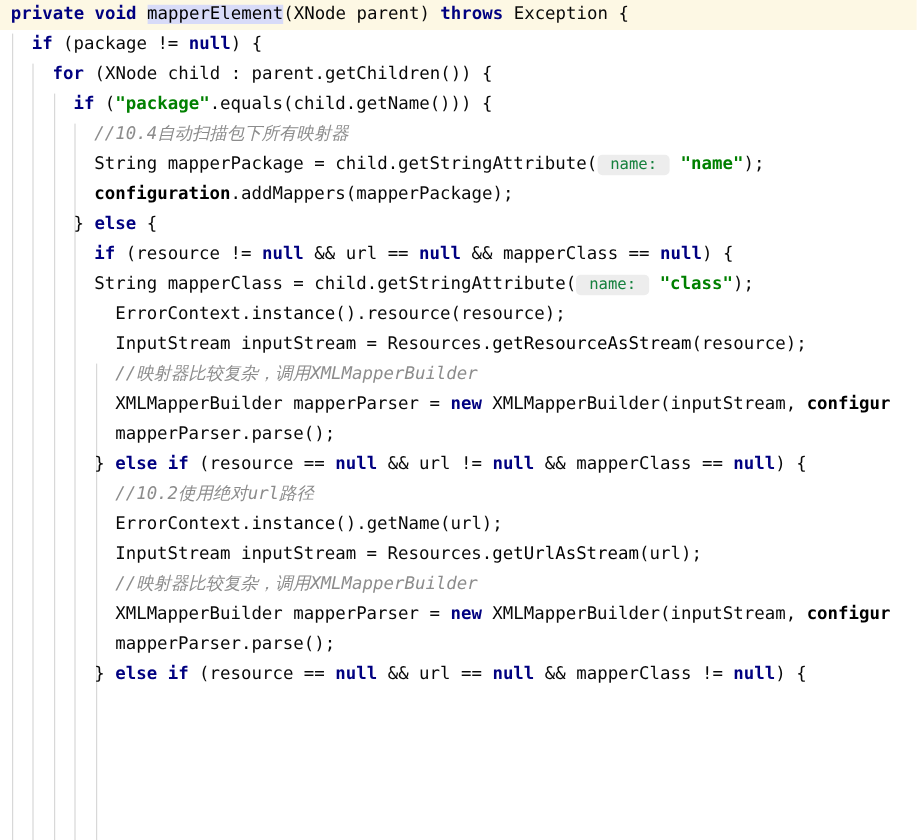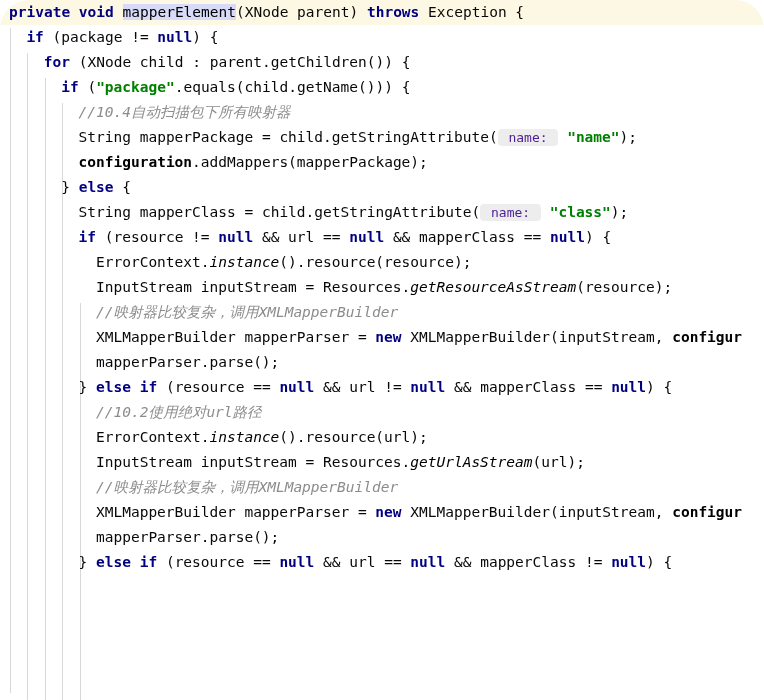--- a/index.html
+++ b/index.html
@@ -12,21 +12,20 @@
     height: 700px;
     overflow: hidden;
     font-family: "DejaVu Sans Mono", monospace;
   }
   #editor {
     position: relative;
     width: 764px;
     height: 700px;
     background: #ffffff;
     overflow: hidden;
-    border-radius: 29px;
   }
   
   .guides {
     position: absolute;
     top: 0;
     left: 0;
     width: 764px;
     height: 700px;
     pointer-events: none;
   }
@@ -51,26 +50,26 @@
     letter-spacing: 0px;
   }
   .line.current {
     background: #fdf8e4;
   }
   
   .kw  { color: #000080; font-weight: bold; }
   .str { color: #008000; font-weight: bold; }
   .cmt { color: #8c8c8c; font-style: italic; text-align: right; }
   .fld { color: #000000; font-weight: bold; }
-  .stm { font-style: italic; }
+  .stm { }
   .pln { color: #080808; }
   .sel { background: #d8dbf8; }
   .hint {
     background: #ededed;
-    color: #4c1d95;
+    color: #15803d;
     border-radius: 4px;
     padding: 1px 3px 1px 3px;
     font-size: 13px;
     font-style: normal;
     font-weight: normal;
   }
 </style>
 </head>
 <body>
 
@@ -84,29 +83,29 @@
     </div>
   <div class="code">
       <div class="line current"><span style="display: inline-block; width: 9px;"></span><span class="kw">private</span><span class="pln"> </span><span class="kw">void</span><span class="pln"> </span><span class="sel">mapperElement</span><span class="pln">(XNode parent) </span><span class="kw">throws</span><span class="pln"> Exception {</span></div>
       <div class="line"><span style="display: inline-block; width: 26.4px;"></span><span class="kw">if</span><span class="pln"> (package != </span><span class="kw">null</span><span class="pln">) {</span></div>
       <div class="line"><span style="display: inline-block; width: 43.8px;"></span><span class="kw">for</span><span class="pln"> (XNode child : parent.getChildren()) {</span></div>
       <div class="line"><span style="display: inline-block; width: 61.2px;"></span><span class="kw">if</span><span class="pln"> (</span><span class="str">"package"</span><span class="pln">.equals(child.getName())) {</span></div>
       <div class="line"><span style="display: inline-block; width: 78.6px;"></span><span class="cmt">//10.4自动扫描包下所有映射器</span></div>
       <div class="line"><span style="display: inline-block; width: 78.6px;"></span><span class="pln">String mapperPackage = child.getStringAttribute(</span><span class="hint"> name: </span><span class="pln"> </span><span class="str">"name"</span><span class="pln">);</span></div>
       <div class="line"><span style="display: inline-block; width: 78.6px;"></span><span class="fld">configuration</span><span class="pln">.addMappers(mapperPackage);</span></div>
       <div class="line"><span style="display: inline-block; width: 61.2px;"></span><span class="pln">} </span><span class="kw">else</span><span class="pln"> {</span></div>
+      <div class="line"><span style="display: inline-block; width: 78.6px;"></span><span class="kw">if</span><span class="pln"> (resource != </span><span class="kw">null</span><span class="pln"> &amp;&amp; url == </span><span class="kw">null</span><span class="pln"> &amp;&amp; mapperClass == </span><span class="kw">null</span><span class="pln">) {</span></div>
       <div class="line"><span style="display: inline-block; width: 78.6px;"></span><span class="pln">String mapperClass = child.getStringAttribute(</span><span class="hint"> name: </span><span class="pln"> </span><span class="str">"class"</span><span class="pln">);</span></div>
-      <div class="line"><span style="display: inline-block; width: 78.6px;"></span><span class="kw">if</span><span class="pln"> (resource != </span><span class="kw">null</span><span class="pln"> &amp;&amp; url == </span><span class="kw">null</span><span class="pln"> &amp;&amp; mapperClass == </span><span class="kw">null</span><span class="pln">) {</span></div>
       <div class="line"><span style="display: inline-block; width: 96px;"></span><span class="pln">ErrorContext.</span><span class="stm">instance</span><span class="pln">().resource(resource);</span></div>
       <div class="line"><span style="display: inline-block; width: 96px;"></span><span class="pln">InputStream inputStream = Resources.</span><span class="stm">getResourceAsStream</span><span class="pln">(resource);</span></div>
       <div class="line"><span style="display: inline-block; width: 96px;"></span><span class="cmt">//映射器比较复杂，调用XMLMapperBuilder</span></div>
       <div class="line"><span style="display: inline-block; width: 96px;"></span><span class="pln">XMLMapperBuilder mapperParser = </span><span class="kw">new</span><span class="pln"> XMLMapperBuilder(inputStream, </span><span class="fld">configur</span></div>
       <div class="line"><span style="display: inline-block; width: 96px;"></span><span class="pln">mapperParser.parse();</span></div>
       <div class="line"><span style="display: inline-block; width: 78.6px;"></span><span class="pln">} </span><span class="kw">else if</span><span class="pln"> (resource == </span><span class="kw">null</span><span class="pln"> &amp;&amp; url != </span><span class="kw">null</span><span class="pln"> &amp;&amp; mapperClass == </span><span class="kw">null</span><span class="pln">) {</span></div>
       <div class="line"><span style="display: inline-block; width: 96px;"></span><span class="cmt">//10.2使用绝对url路径</span></div>
-      <div class="line"><span style="display: inline-block; width: 96px;"></span><span class="pln">ErrorContext.</span><span class="stm">instance</span><span class="pln">().resource(url);</span></div>
+      <div class="line"><span style="display: inline-block; width: 96px;"></span><span class="pln">ErrorContext.</span><span class="stm">instance</span><span class="pln">().getName(url);</span></div>
       <div class="line"><span style="display: inline-block; width: 96px;"></span><span class="pln">InputStream inputStream = Resources.</span><span class="stm">getUrlAsStream</span><span class="pln">(url);</span></div>
       <div class="line"><span style="display: inline-block; width: 96px;"></span><span class="cmt">//映射器比较复杂，调用XMLMapperBuilder</span></div>
       <div class="line"><span style="display: inline-block; width: 96px;"></span><span class="pln">XMLMapperBuilder mapperParser = </span><span class="kw">new</span><span class="pln"> XMLMapperBuilder(inputStream, </span><span class="fld">configur</span></div>
       <div class="line"><span style="display: inline-block; width: 96px;"></span><span class="pln">mapperParser.parse();</span></div>
       <div class="line"><span style="display: inline-block; width: 78.6px;"></span><span class="pln">} </span><span class="kw">else if</span><span class="pln"> (resource == </span><span class="kw">null</span><span class="pln"> &amp;&amp; url == </span><span class="kw">null</span><span class="pln"> &amp;&amp; mapperClass != </span><span class="kw">null</span><span class="pln">) {</span></div>
     </div>
 </div>
 
 </body></html>

